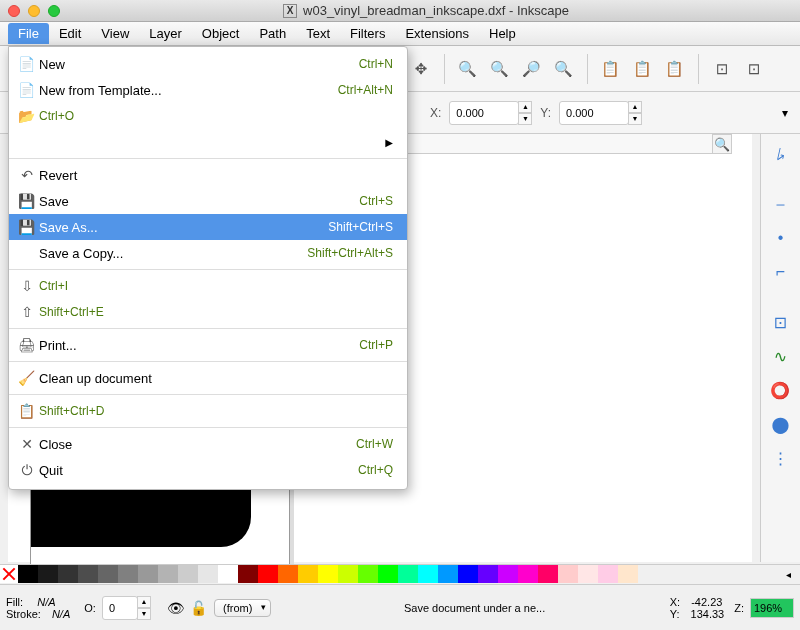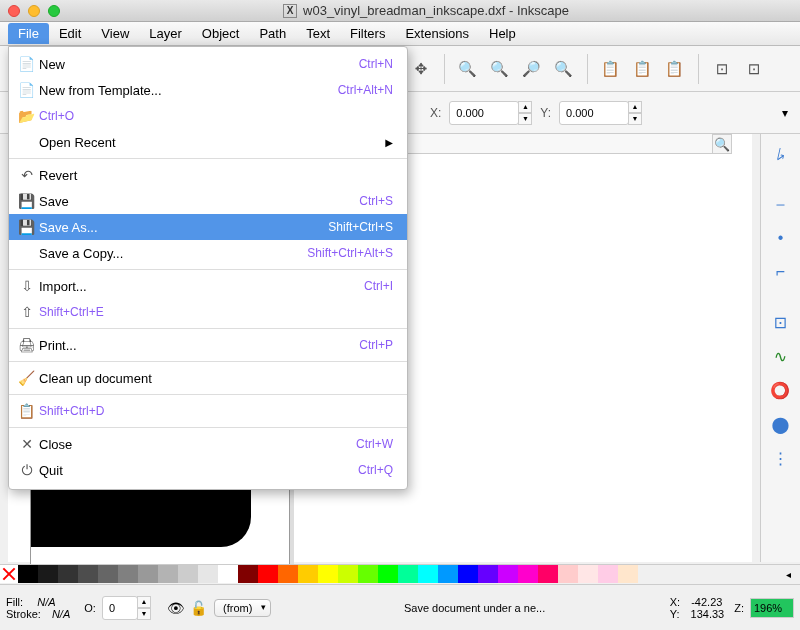--- a/index.html
+++ b/index.html
@@ -14,21 +14,21 @@
 .title-icon { width:14px; height:14px; border:1px solid #888; display:inline-flex; align-items:center; justify-content:center; font-size:10px; font-weight:bold;}
 .menubar { height: 24px; background: linear-gradient(#fafafa, #e8e8e8); display: flex; align-items: center; padding: 0 8px; border-bottom: 1px solid #bbb; font-size: 13px; }
 .menu-item { padding: 3px 10px; cursor: default; }
 .menu-item.active { background: #5295e8; color: #fff; border-radius: 3px 3px 0 0; }
 .dropdown { position: absolute; top: 46px; left: 8px; width: 400px; background: #fff; border: 1px solid #bbb; border-radius: 0 4px 4px 4px; box-shadow: 2px 4px 12px rgba(0,0,0,0.3); z-index: 100; padding: 4px 0 6px 0; }
 .dd-row { display: flex; align-items: center; height: 26px; padding: 0 14px 0 6px; font-size: 13px; cursor: default; }
 .dd-row.hl { background: #5295e8; color: #fff; }
 .dd-ico { width: 24px; display:flex; justify-content:center; font-size:14px; color:#555;}
 .dd-row.hl .dd-ico { color:#fff;}
 .dd-label { flex: 1; }
-.dd-shortcut { color: #8b5cf6; font-size: 12px; }
+.dd-shortcut { color: #4d7c0f; font-size: 12px; }
 .dd-row.hl .dd-shortcut { color: #fff; }
 .dd-sep { height: 1px; background: #ddd; margin: 3px 0; }
 .dd-sub { margin-left:auto; font-size:10px;}
 .toolbar1 { height: 46px; background: #f5f5f5; border-bottom: 1px solid #ccc; display:flex; align-items:center; padding:0 8px; gap:6px;}
 .tb-btn { width:26px; height:26px; border:1px solid transparent; display:flex; align-items:center; justify-content:center; font-size:15px; color:#555; border-radius:3px;}
 .tb-sep { width:1px; height:30px; background:#ccc; margin:0 4px;}
 .toolbar2 { height: 42px; background: #f5f5f5; border-bottom: 1px solid #ccc; display:flex; align-items:center; padding:0 12px; gap:8px; font-size:12px;}
 .coord-label { color:#555; }
 .coord-input { width:70px; height:24px; border:1px solid #ccc; border-radius:3px; padding:0 6px; font-size:11px; background:#fff; position:relative;}
 .coord-wrap { display:flex; align-items:flex-end;}
@@ -236,21 +236,20 @@
       <span class="dd-ico">📄</span>
       <span class="dd-label">New from Template...</span>
       <span class="dd-shortcut">Ctrl+Alt+N</span>
     </div>
     <div class="dd-row">
       <span class="dd-ico">📂</span>
       <span class="dd-shortcut">Ctrl+O</span>
     </div>
     <div class="dd-row">
       <span class="dd-ico"></span>
-      <span class="dd-label">Open Recent</span>
       <span class="dd-sub">▶</span>
     </div>
     <div class="dd-sep"></div>
     <div class="dd-row">
       <span class="dd-ico">↶</span>
       <span class="dd-label">Revert</span>
       <span class="dd-shortcut"></span>
     </div>
     <div class="dd-row">
       <span class="dd-ico">💾</span>
@@ -263,21 +262,20 @@
       <span class="dd-shortcut">Shift+Ctrl+S</span>
     </div>
     <div class="dd-row">
       <span class="dd-ico"></span>
       <span class="dd-label">Save a Copy...</span>
       <span class="dd-shortcut">Shift+Ctrl+Alt+S</span>
     </div>
     <div class="dd-sep"></div>
     <div class="dd-row">
       <span class="dd-ico">⇩</span>
-      <span class="dd-label">Import...</span>
       <span class="dd-shortcut">Ctrl+I</span>
     </div>
     <div class="dd-row">
       <span class="dd-ico">⇧</span>
       <span class="dd-shortcut">Shift+Ctrl+E</span>
     </div>
     <div class="dd-sep"></div>
     <div class="dd-row">
       <span class="dd-ico">🖨</span>
       <span class="dd-label">Print...</span>

